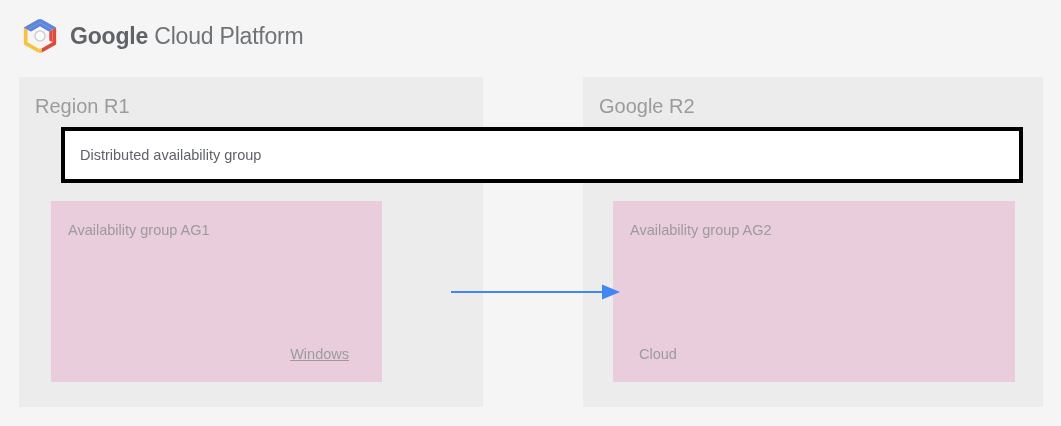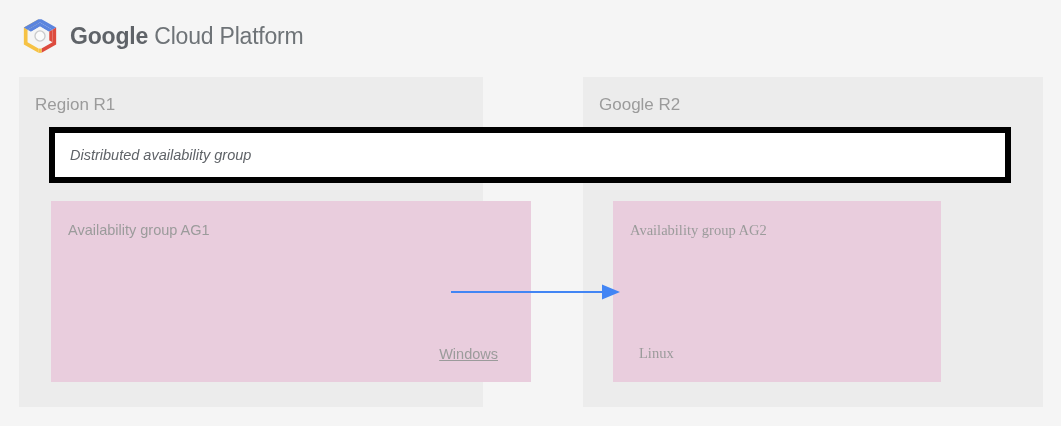--- a/index.html
+++ b/index.html
@@ -74,62 +74,60 @@
     width: 464px;
   }
   #region-r2 {
     left: 583px;
     width: 460px;
   }
   .region-label {
     position: absolute;
     left: 16px;
     top: 18px;
-    font-size: 17px;
+    font-size: 20px;
     color: #9b9b9b;
     white-space: nowrap;
   }
 
   
   #dag-box {
     position: absolute;
-    left: 49px;
+    left: 61px;
     top: 127px;
     width: 962px;
     height: 56px;
     background: #ffffff;
-    border: 6px solid #000000;
+    border: 4px solid #000000;
     box-sizing: border-box;
-    font-style: italic;
   }
   #dag-label {
     position: absolute;
     left: 15px;
     top: 50%;
     transform: translateY(-50%);
     font-size: 14.5px;
     color: #5f6368;
     white-space: nowrap;
   }
 
   
   .ag-box {
     position: absolute;
     top: 201px;
     height: 181px;
     background: #e9cddd;
   }
   #ag-box-1 {
     left: 51px;
-    width: 480px;
+    width: 331px;
   }
   #ag-box-2 {
     left: 613px;
-    width: 328px;
-    font-family: Liberation Serif, serif;
+    width: 402px;
   }
   .ag-title {
     position: absolute;
     left: 17px;
     top: 21px;
     font-size: 14.5px;
     color: #9b9b9b;
     white-space: nowrap;
   }
   .os-label {
@@ -200,21 +198,21 @@
     <div id="dag-label">Distributed availability group</div>
   </div>
 
   <div id="ag-box-1" class="ag-box">
     <div class="ag-title">Availability group AG1</div>
     <div id="os-label-1" class="os-label">Windows</div>
   </div>
 
   <div id="ag-box-2" class="ag-box">
     <div class="ag-title">Availability group AG2</div>
-    <div id="os-label-2" class="os-label">Linux</div>
+    <div id="os-label-2" class="os-label">Cloud</div>
   </div>
 
   <svg id="replication-arrow" viewBox="0 0 176 28">
     <line x1="3" y1="14" x2="157" y2="14" stroke="#4285f4" stroke-width="2.2"></line>
     <polygon points="154,6.4 172,14 154,21.6" fill="#4285f4"></polygon>
   </svg>
 
 </div>
 
 </body></html>

